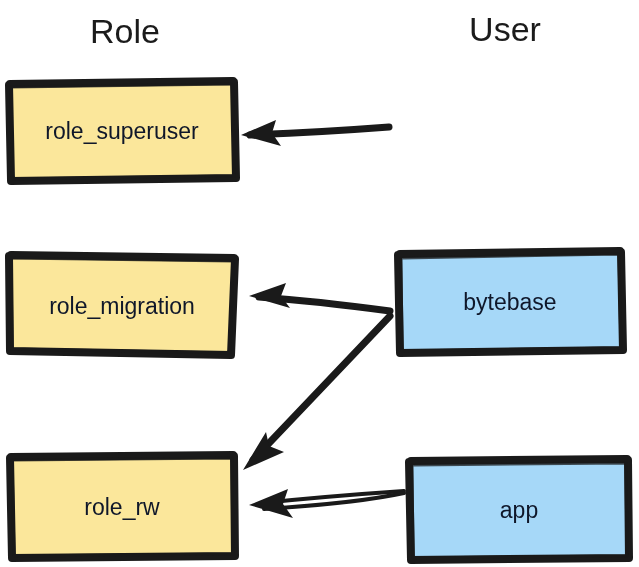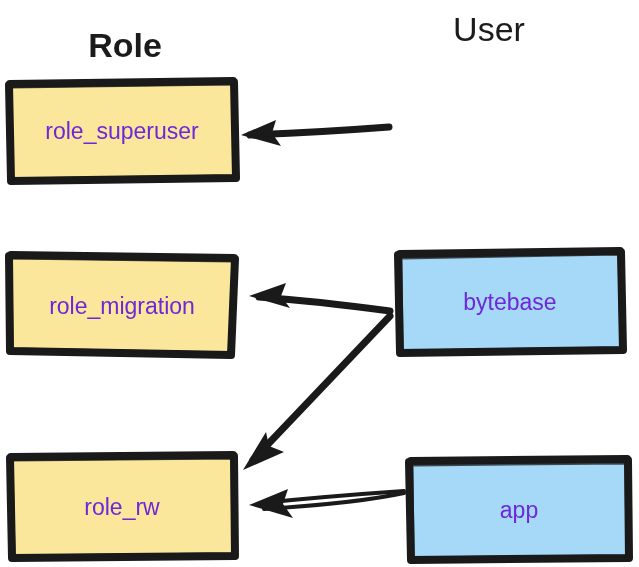--- a/index.html
+++ b/index.html
@@ -17,31 +17,31 @@
   }
   .col-header {
     position: absolute;
     font-size: 34px;
     color: #1b1b1b;
     letter-spacing: 0px;
     white-space: nowrap;
     text-align: center;
     font-weight: 400;
   }
-  #hdr-role  { left: 40px;  top: 26px; width: 170px; font-weight: bold; }
-  #hdr-user  { left: 404px; top: 10px; width: 170px; }
+  #hdr-role  { left: 40px;  top: 12px; width: 170px; }
+  #hdr-user  { left: 420px; top: 10px; width: 170px; }
 
   .node {
     position: absolute;
     box-sizing: border-box;
     display: flex;
     align-items: center;
     justify-content: center;
     font-size: 23px;
-    color: #6d28d9;
+    color: #0f172a;
     white-space: nowrap;
   }
   .node .node-label { position: relative; z-index: 3; }
 
   
   .node .frame {
     position: absolute;
     left: 0; top: 0;
     width: 100%; height: 100%;
     z-index: 1;

